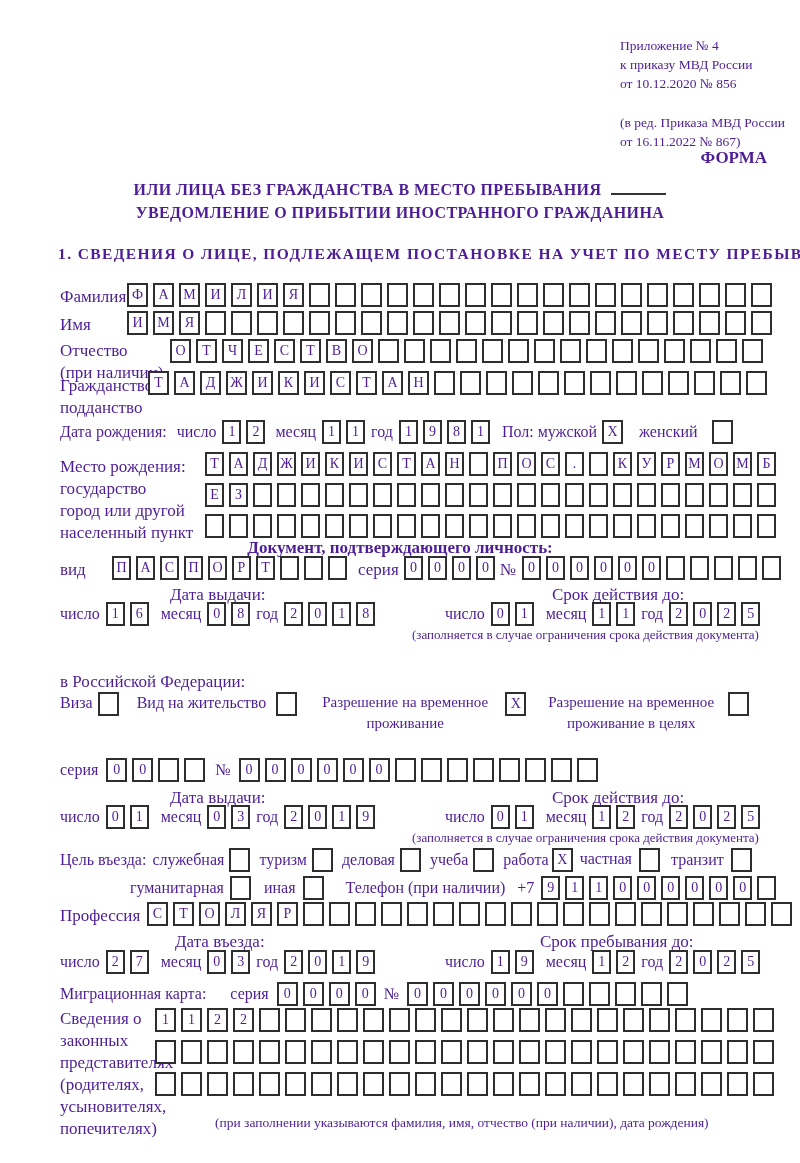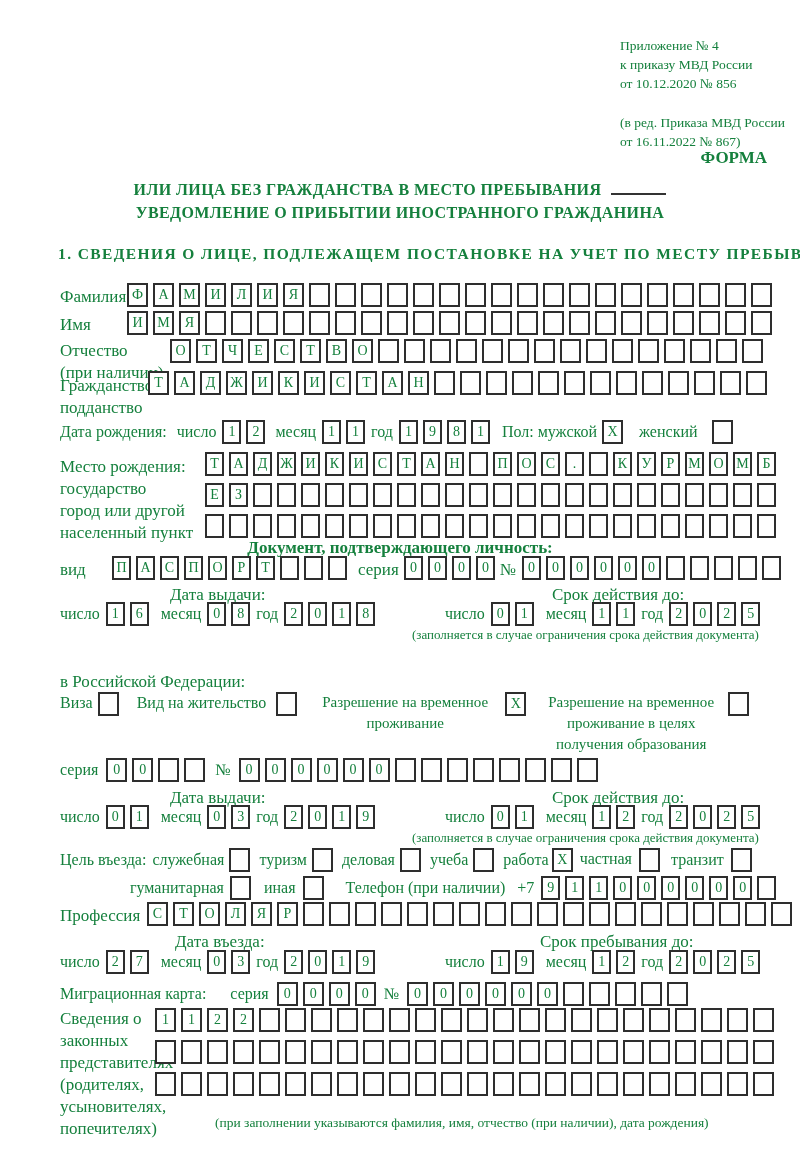--- a/index.html
+++ b/index.html
@@ -1,17 +1,17 @@
 <!DOCTYPE html>
 <html><head>
 <meta charset="utf-8">
 <style>
   html,body { margin:0; padding:0; background:#888; }
   .page { position:relative; width:800px; height:1163px; background:#ffffff;
-          font-family:"Liberation Serif","DejaVu Serif",serif; color:#15803d;
+          font-family:"Liberation Serif","DejaVu Serif",serif; color:#4c1d95;
           margin:0 auto; overflow:hidden; }
   .t   { position:absolute; font-size:17px; line-height:20px; white-space:nowrap; }
   .b   { font-weight:bold; }
   .abs { position:absolute; }
   .row { position:absolute; display:flex; align-items:center; white-space:nowrap; }
   .cells { display:flex; gap:5px; }
   .cell { flex:0 0 auto; width:21px; height:24px; border:2px solid #2e2e2e;
           box-sizing:border-box; display:flex; align-items:center; justify-content:center;
           font-size:14px; background:#fff; }
   .narrow .cell { width:19px; }
@@ -369,21 +369,20 @@
     <div class="capblock" style="width:184px; margin-left:16px;">
       <div>Разрешение на временное</div>
       <div>проживание</div>
     </div>
     <div class="cells" style="margin-left:8px;">
         <span class="cell">X</span>
       </div>
     <div class="capblock" style="width:178px; margin-left:16px;">
       <div>Разрешение на временное</div>
       <div>проживание в целях</div>
-      <div>получения образования</div>
     </div>
     <div class="cells" style="margin-left:8px;">
         <span class="cell"></span>
       </div>
   </div>
 
   <div class="row" style="left:60px; top:758px;">
     <span style="margin-right:8px;">серия</span>
     <div class="cells">
         <span class="cell">0</span>

